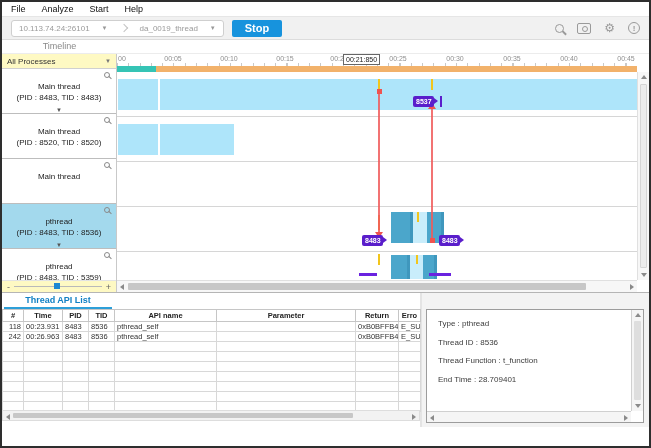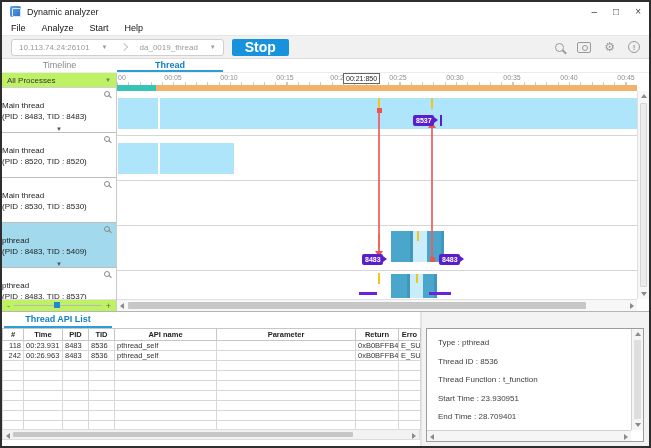--- a/index.html
+++ b/index.html
@@ -16,41 +16,41 @@
 
   
   .menubar { height:15px; display:flex; align-items:center; gap:16px; padding:0 9px; font-size:9px; color:#111; border-bottom:1px solid #e6e6e6; background:#fff; }
 
   
   .toolbar { height:23px; background:#f1f1f1; border-bottom:1px solid #dcdcdc; display:flex; align-items:center; padding:0 9px; }
   .combo-group { display:flex; align-items:center; background:#fff; border:1px solid #cfcfcf; border-radius:3px; height:17px; }
   .combo { display:flex; align-items:center; font-size:8px; color:#9a9a9a; padding:0 7px; }
   .combo .caret { margin-left:12px; font-size:6px; color:#999; }
   .chev-sep { width:6px; height:6px; border-top:1px solid #c3c3c3; border-right:1px solid #c3c3c3; transform:rotate(45deg); margin:0 6px; }
-  .stop-btn { margin-left:8px; height:17px; background:#1793dd; color:#fff; font-size:14px; font-weight:bold; border:none; border-radius:2px; padding:0 13px; display:flex; align-items:center; }
+  .stop-btn { margin-left:8px; height:17px; background:#1793dd; color:#fff; font-size:11px; font-weight:bold; border:none; border-radius:2px; padding:0 13px; display:flex; align-items:center; }
   .timer-box { height:17px; background:#fff; border:1px solid #d4d4d4; display:flex; align-items:center; padding:0 12px; font-size:9px; font-weight:bold; color:#58c0ee; letter-spacing:3px; }
   .tool-icons { margin-left:auto; display:flex; align-items:center; gap:13px; }
   .icon-search { width:9px; height:9px; border:1.5px solid #9a9a9a; border-radius:50%; position:relative; }
   .icon-search::after { content:''; position:absolute; width:5px; height:1.5px; background:#9a9a9a; right:-4px; bottom:-2px; transform:rotate(45deg); }
   .icon-capture { width:14px; height:11px; border:1px solid #9a9a9a; border-radius:2px; position:relative; }
   .icon-capture::after { content:''; position:absolute; left:4px; top:2.5px; width:4px; height:4px; border:1px solid #9a9a9a; border-radius:50%; }
   .icon-gear { font-size:12px; color:#9a9a9a; line-height:12px; }
   .icon-info { width:12px; height:12px; border:1px solid #9a9a9a; border-radius:50%; font-size:8px; color:#9a9a9a; text-align:center; line-height:11px; font-weight:bold; }
 
   
   .tabrow { height:14px; display:flex; border-bottom:1px solid #ececec; background:#fff; }
   .tab { width:115px; text-align:center; font-size:9px; color:#8a8a8a; line-height:13px; }
   .tab.active { width:106px; color:#1180c4; font-weight:bold; border-bottom:2px solid #2d9fd8; }
 
   
-  .main { height:238px; display:flex; position:relative; background:#bef264; }
+  .main { height:238px; display:flex; position:relative; background:#fef9c3; }
   .left-panel { width:115px; border-right:1px solid #c9c9c9; display:flex; flex-direction:column; }
   .filter-row { height:15px; border-bottom:1px solid #d0d0d0; display:flex; align-items:center; padding:0 5px; font-size:8px; color:#333; }
   .filter-row .caret { margin-left:auto; font-size:6px; color:#777; }
-  .thread-row { height:45px; border-bottom:1px solid #bdbdbd; position:relative; font-size:8px; color:#1d1d1d; padding-top:12px; line-height:11px; background:#fff; }
+  .thread-row { height:45px; border-bottom:1px solid #bdbdbd; position:relative; text-align:center; font-size:8px; color:#1d1d1d; padding-top:12px; line-height:11px; background:#fff; }
   .thread-row.selected { background:#a3d9ed; }
   .thread-row.partial { height:31px; border-bottom:none; overflow:hidden; }
   .mag { width:6px; height:6px; border:1px solid #8a8a8a; border-radius:50%; position:absolute; top:3px; right:6px; }
   .mag::after { content:''; position:absolute; width:4px; height:1px; background:#8a8a8a; right:-3px; bottom:-1px; transform:rotate(45deg); }
   .expander { position:absolute; bottom:0px; left:50%; transform:translateX(-50%); font-size:6px; color:#555; line-height:6px; }
   .zoom-slider { height:12px; margin-top:auto; display:flex; align-items:center; padding:0 5px; font-size:9px; color:#666; gap:4px; border-top:1px solid #e3e3e3; }
   .zoom-slider .track { flex:1; height:1px; background:#b9b9b9; position:relative; }
   .zoom-slider .thumb { position:absolute; left:46%; top:-3px; width:6px; height:6px; background:#1e88d2; }
 
   
@@ -108,29 +108,20 @@
   .details-content { position:absolute; left:0; top:0; right:12px; bottom:11px; padding:9px 4px 0 11px; overflow:hidden; }
   .details-content .dline { font-size:8px; color:#3c3c3c; margin-bottom:9.5px; white-space:nowrap; }
   .dvscroll { position:absolute; right:0; top:0; bottom:11px; width:12px; background:#f5f5f5; border-left:1px solid #d0d0d0; }
   .dhscroll { position:absolute; left:0; right:12px; bottom:0; height:11px; background:#f5f5f5; border-top:1px solid #d0d0d0; }
 </style>
 </head>
 <body>
 
 <div class="window">
 
-  <div class="titlebar">
-    <span class="app-icon"></span>
-    <span class="title-text">Dynamic analyzer</span>
-    <span class="win-controls">
-      <span>–</span>
-      <span>□</span>
-      <span>×</span>
-    </span>
-  </div>
 
   <div class="menubar">
     <span>File</span>
     <span>Analyze</span>
     <span>Start</span>
     <span>Help</span>
   </div>
 
   <div class="toolbar">
     <div class="combo-group">
@@ -148,21 +139,20 @@
     <div class="tool-icons">
       <span class="icon-search"></span>
       <span class="icon-capture"></span>
       <span class="icon-gear">⚙</span>
       <span class="icon-info">!</span>
     </div>
   </div>
 
   <div class="tabrow">
     <div class="tab">Timeline</div>
-    <div class="tab active">Thread</div>
   </div>
 
   <div class="main">
 
     <div class="left-panel">
       <div class="filter-row">
         <span>All Processes</span>
         <span class="caret">▼</span>
       </div>
       <div class="thread-row">
@@ -172,32 +162,31 @@
         <span class="expander">▼</span>
       </div>
       <div class="thread-row">
         <span class="mag"></span>
         <div>Main thread</div>
         <div>(PID : 8520, TID : 8520)</div>
       </div>
       <div class="thread-row">
         <span class="mag"></span>
         <div>Main thread</div>
-        <div>(PID : 8530, TID : 8530)</div>
       </div>
       <div class="thread-row selected">
         <span class="mag"></span>
         <div>pthread</div>
-        <div>(PID : 8483, TID : 5409)</div>
+        <div>(PID : 8483, TID : 8536)</div>
         <span class="expander">▼</span>
       </div>
       <div class="thread-row partial">
         <span class="mag"></span>
         <div>pthread</div>
-        <div>(PID : 8483, TID : 8537)</div>
+        <div>(PID : 8483, TID : 5359)</div>
       </div>
       <div class="zoom-slider">
         <span>-</span>
         <span class="track">
             <span class="thumb"></span>
           </span>
         <span>+</span>
       </div>
     </div>
 
@@ -407,21 +396,20 @@
         <span class="arr right" style="right:3px;top:2.5px"></span>
       </div>
     </div>
 
     <div class="details-panel">
       <div class="details-box">
         <div class="details-content">
           <div class="dline">Type : pthread</div>
           <div class="dline">Thread ID : 8536</div>
           <div class="dline">Thread Function : t_function</div>
-          <div class="dline">Start Time : 23.930951</div>
           <div class="dline">End Time : 28.709401</div>
 
         </div>
         <div class="dvscroll">
           <span class="arr up" style="left:3px;top:3px"></span>
           <div class="sb-thumb" style="left:2px;right:2px;top:11px;bottom:11px;background:#dedede"></div>
           <span class="arr down" style="left:3px;bottom:3px"></span>
         </div>
         <div class="dhscroll">
           <span class="arr left" style="left:3px;top:2.5px"></span>

